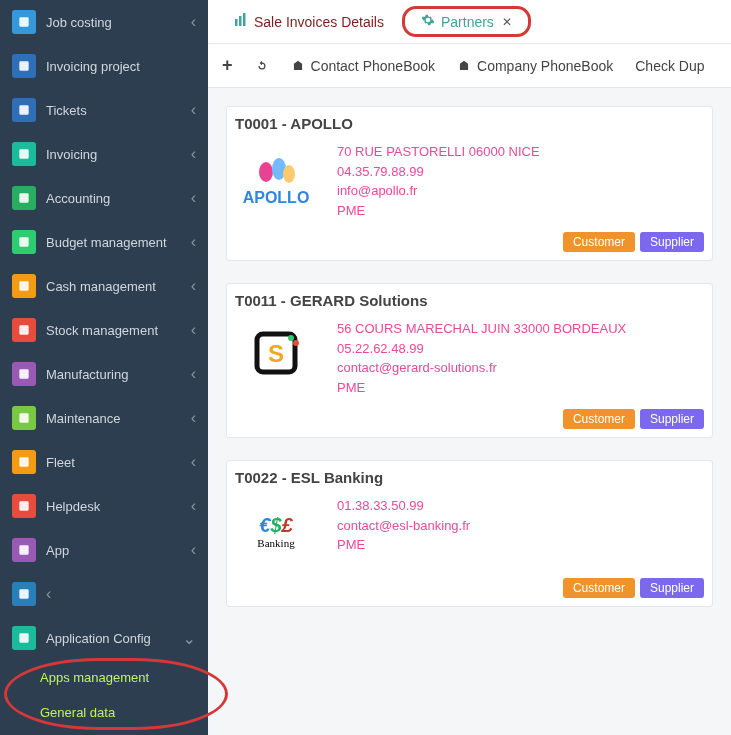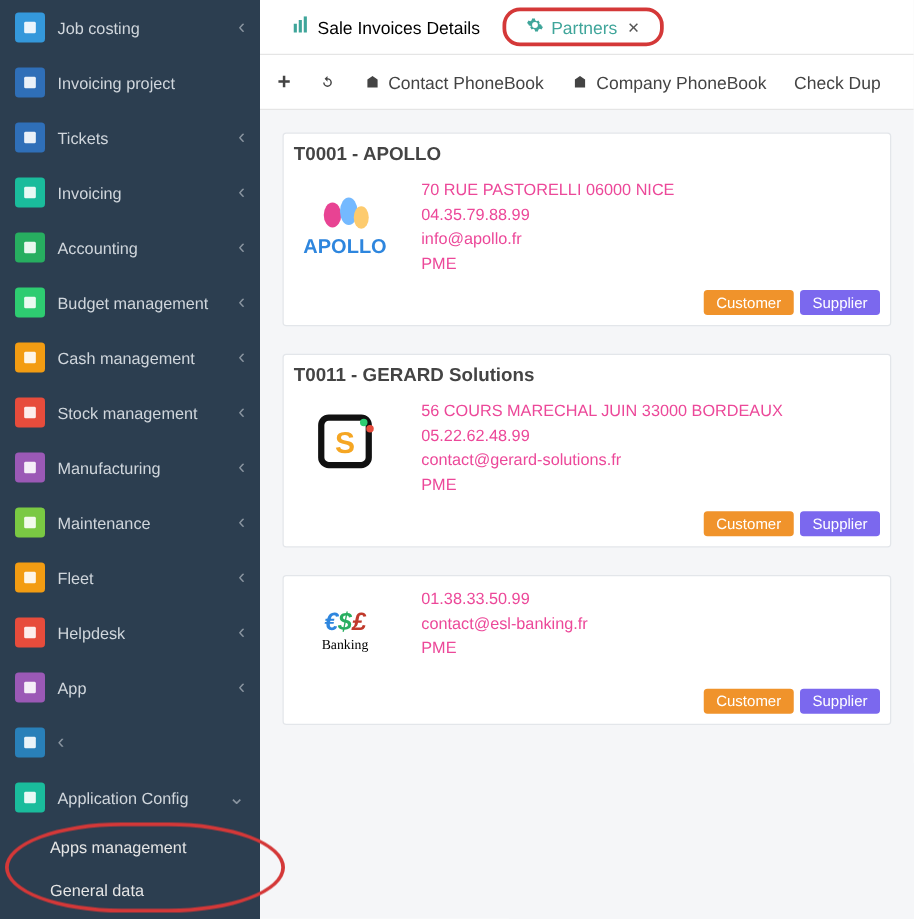--- a/index.html
+++ b/index.html
@@ -3,25 +3,25 @@
 <meta charset="utf-8">
 <style>
 * { margin: 0; padding: 0; box-sizing: border-box; font-family: Arial, sans-serif; }
 body { display: flex; width: 731px; height: 735px; overflow: hidden; background: #fff; }
 
 .sidebar { width: 208px; background: #2c3e50; color: #fff; overflow-y: auto; flex-shrink: 0; }
 .sidebar-item { display: flex; align-items: center; padding: 10px 12px; cursor: pointer; font-size: 13px; color: #d0d6dc; }
 .sidebar-icon { width: 24px; height: 24px; border-radius: 3px; display: flex; align-items: center; justify-content: center; margin-right: 10px; flex-shrink: 0; }
 .sidebar-label { flex: 1; }
 .chev { font-size: 16px; color: #8a95a0; }
-.sidebar-sub { padding: 10px 12px 10px 40px; cursor: pointer; font-size: 13px; color: #e5e5e5; display: flex; align-items: center; justify-content: space-between; }
+.sidebar-sub { padding: 10px 12px 10px 40px; cursor: pointer; font-size: 13px; color: #bef264; display: flex; align-items: center; justify-content: space-between; }
 
 .main { flex: 1; background: #f5f6f8; display: flex; flex-direction: column; overflow: hidden; }
 .tabs { height: 44px; display: flex; align-items: center; padding: 0 14px; background: #fff; border-bottom: 1px solid #e5e5e5; gap: 6px; }
-.tab { display: inline-flex; align-items: center; gap: 6px; padding: 6px 12px; font-size: 14px; color: #000000; cursor: pointer; border-radius: 4px; }
+.tab { display: inline-flex; align-items: center; gap: 6px; padding: 6px 12px; font-size: 14px; color: #7f1d1d; cursor: pointer; border-radius: 4px; }
 .tab-active { border: 3px solid #d43838; border-radius: 14px; padding: 4px 16px; position: relative; color: #3fa59a; }
 .tab .close { font-size: 12px; color: #555; margin-left: 2px; }
 .tab-icon { color: #3fa59a; }
 
 .toolbar { height: 44px; display: flex; align-items: center; gap: 22px; padding: 0 14px; background: #fff; border-bottom: 1px solid #e5e5e5; font-size: 14px; color: #444; }
 .toolbar .tbtn { display: inline-flex; align-items: center; gap: 6px; cursor: pointer; }
 
 .content { flex: 1; overflow-y: auto; padding: 18px; }
 .card { background: #fff; border: 1px solid #e3e6ea; border-radius: 3px; padding: 8px; margin-bottom: 22px; }
 .card-title { font-size: 15px; font-weight: bold; color: #444; margin-bottom: 10px; }
@@ -265,20 +265,21 @@
           <div class="details">
             <div>56 COURS MARECHAL JUIN 33000 BORDEAUX</div>
             <div>05.22.62.48.99</div>
             <div>contact@gerard-solutions.fr</div>
             <div>PME</div>
           </div>
         </div>
         <div class="badges"><span class="badge b-cust">Customer</span><span class="badge b-supp">Supplier</span></div>
       </div>
       <div class="card">
+        <div class="card-title">T0022 - ESL Banking</div>
         <div class="card-body">
           <div class="logo-box">
             <div style="font-size:20px;font-weight:bold;font-style:italic"><span style="color:#2e86de">€</span><span style="color:#27ae60">$</span><span style="color:#c0392b">£</span></div>
             <div style="font-family:serif;font-size:11px">Banking</div>
           </div>
           <div class="details">
             <div>01.38.33.50.99</div>
             <div>contact@esl-banking.fr</div>
             <div>PME</div>
           </div>

